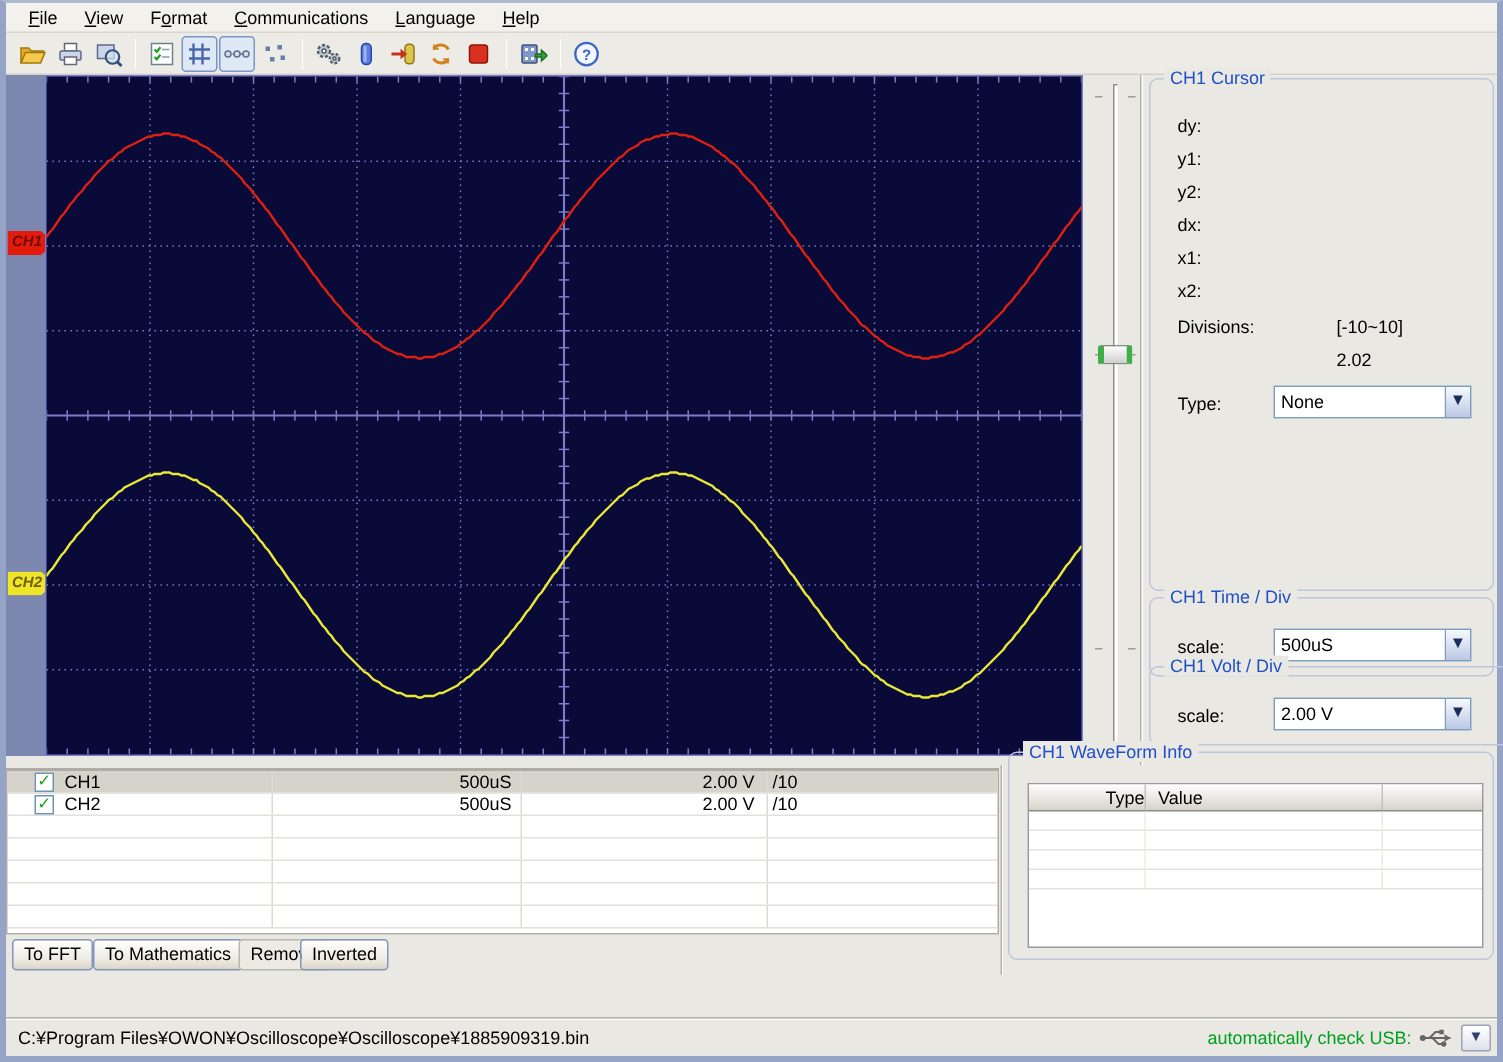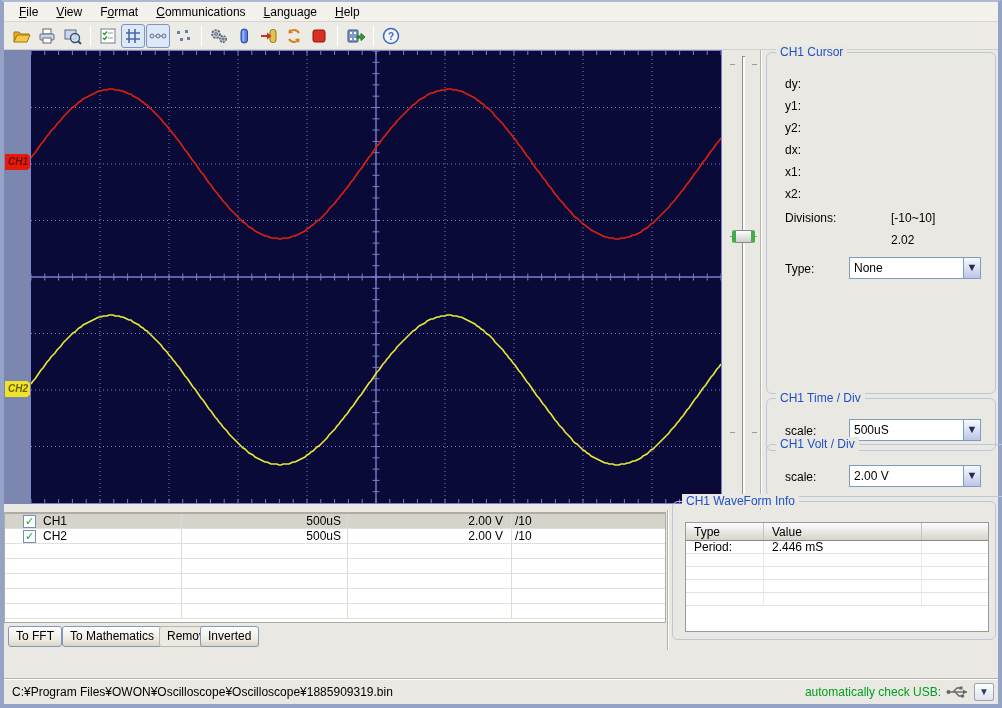--- a/index.html
+++ b/index.html
@@ -67,21 +67,21 @@
   .chname { position:absolute; left:38px; top:0; }
 
   
   .abtn { position:absolute; top:576px; height:21px; border:1px solid #8496ba; border-radius:3px; background:linear-gradient(180deg,#fff 0%,#ece9e0 70%,#d9d5c8 100%); text-align:center; line-height:19px; padding:0 7px; }
   .abtn.disabled { color:#000000; border-color:#b9b7ad; background:#eceae2; }
 
   
   .wtable { position:absolute; left:12px; top:20px; width:304px; height:110px; background:#fff; border:1px solid #9a98a0; }
   .whead { display:flex; height:18px; background:linear-gradient(180deg,#fdfdfd 0%,#e7e5df 60%,#d5d3cb 100%); border-bottom:1px solid #8a8a8a; }
   .whead div { padding:2px 0 0 8px; border-right:1px solid #c4c2ba; }
-  .wc1 { width:78px; } .wc2 { width:158px; } .wc3 { flex:1; border-right:none!important; }
+  .wc1 { width:78px;text-align:right; } .wc2 { width:158px; } .wc3 { flex:1; border-right:none!important; }
   .wrow { display:flex; height:13px; border-bottom:1px solid #e4e2dc; }
   .wrow div { padding:0 0 0 8px; border-right:1px solid #eceae4; line-height:13px; }
 
   
   .statusbar { position:absolute; left:0; right:0; bottom:0; height:26px; background:#e9e8e2; border-top:1px solid #b6b4ac; box-shadow:inset 0 1px 0 #fdfdfb; display:flex; align-items:center; }
   .statusbar .path { margin-left:8px; flex:1; }
   .usb-label { color:#00a020; margin-right:5px; }
   .usb-drop { width:20px; height:18px; border:1px solid #9aa4ba; background:linear-gradient(180deg,#fff,#dfe2ec); border-radius:2px; text-align:center; line-height:16px; font-size:10px; color:#30406a; margin:0 4px 0 4px; }
 </style>
 </head>
@@ -536,25 +536,20 @@
 
     <div class="gbox" style="left:668px;top:451px;width:324px;height:139px">
       <span class="gtitle">CH1 WaveForm Info</span>
       <div class="wtable">
         <div class="whead">
           <div class="wc1">Type</div>
           <div class="wc2">Value</div>
           <div class="wc3"></div>
         </div>
         <div class="wrow">
-          <div class="wc1">Period:</div>
-          <div class="wc2">2.446 mS</div>
-          <div class="wc3"></div>
-        </div>
-        <div class="wrow">
             <div class="wc1"></div>
             <div class="wc2"></div>
             <div class="wc3"></div>
           </div>
         <div class="wrow">
             <div class="wc1"></div>
             <div class="wc2"></div>
             <div class="wc3"></div>
           </div>
         <div class="wrow">

